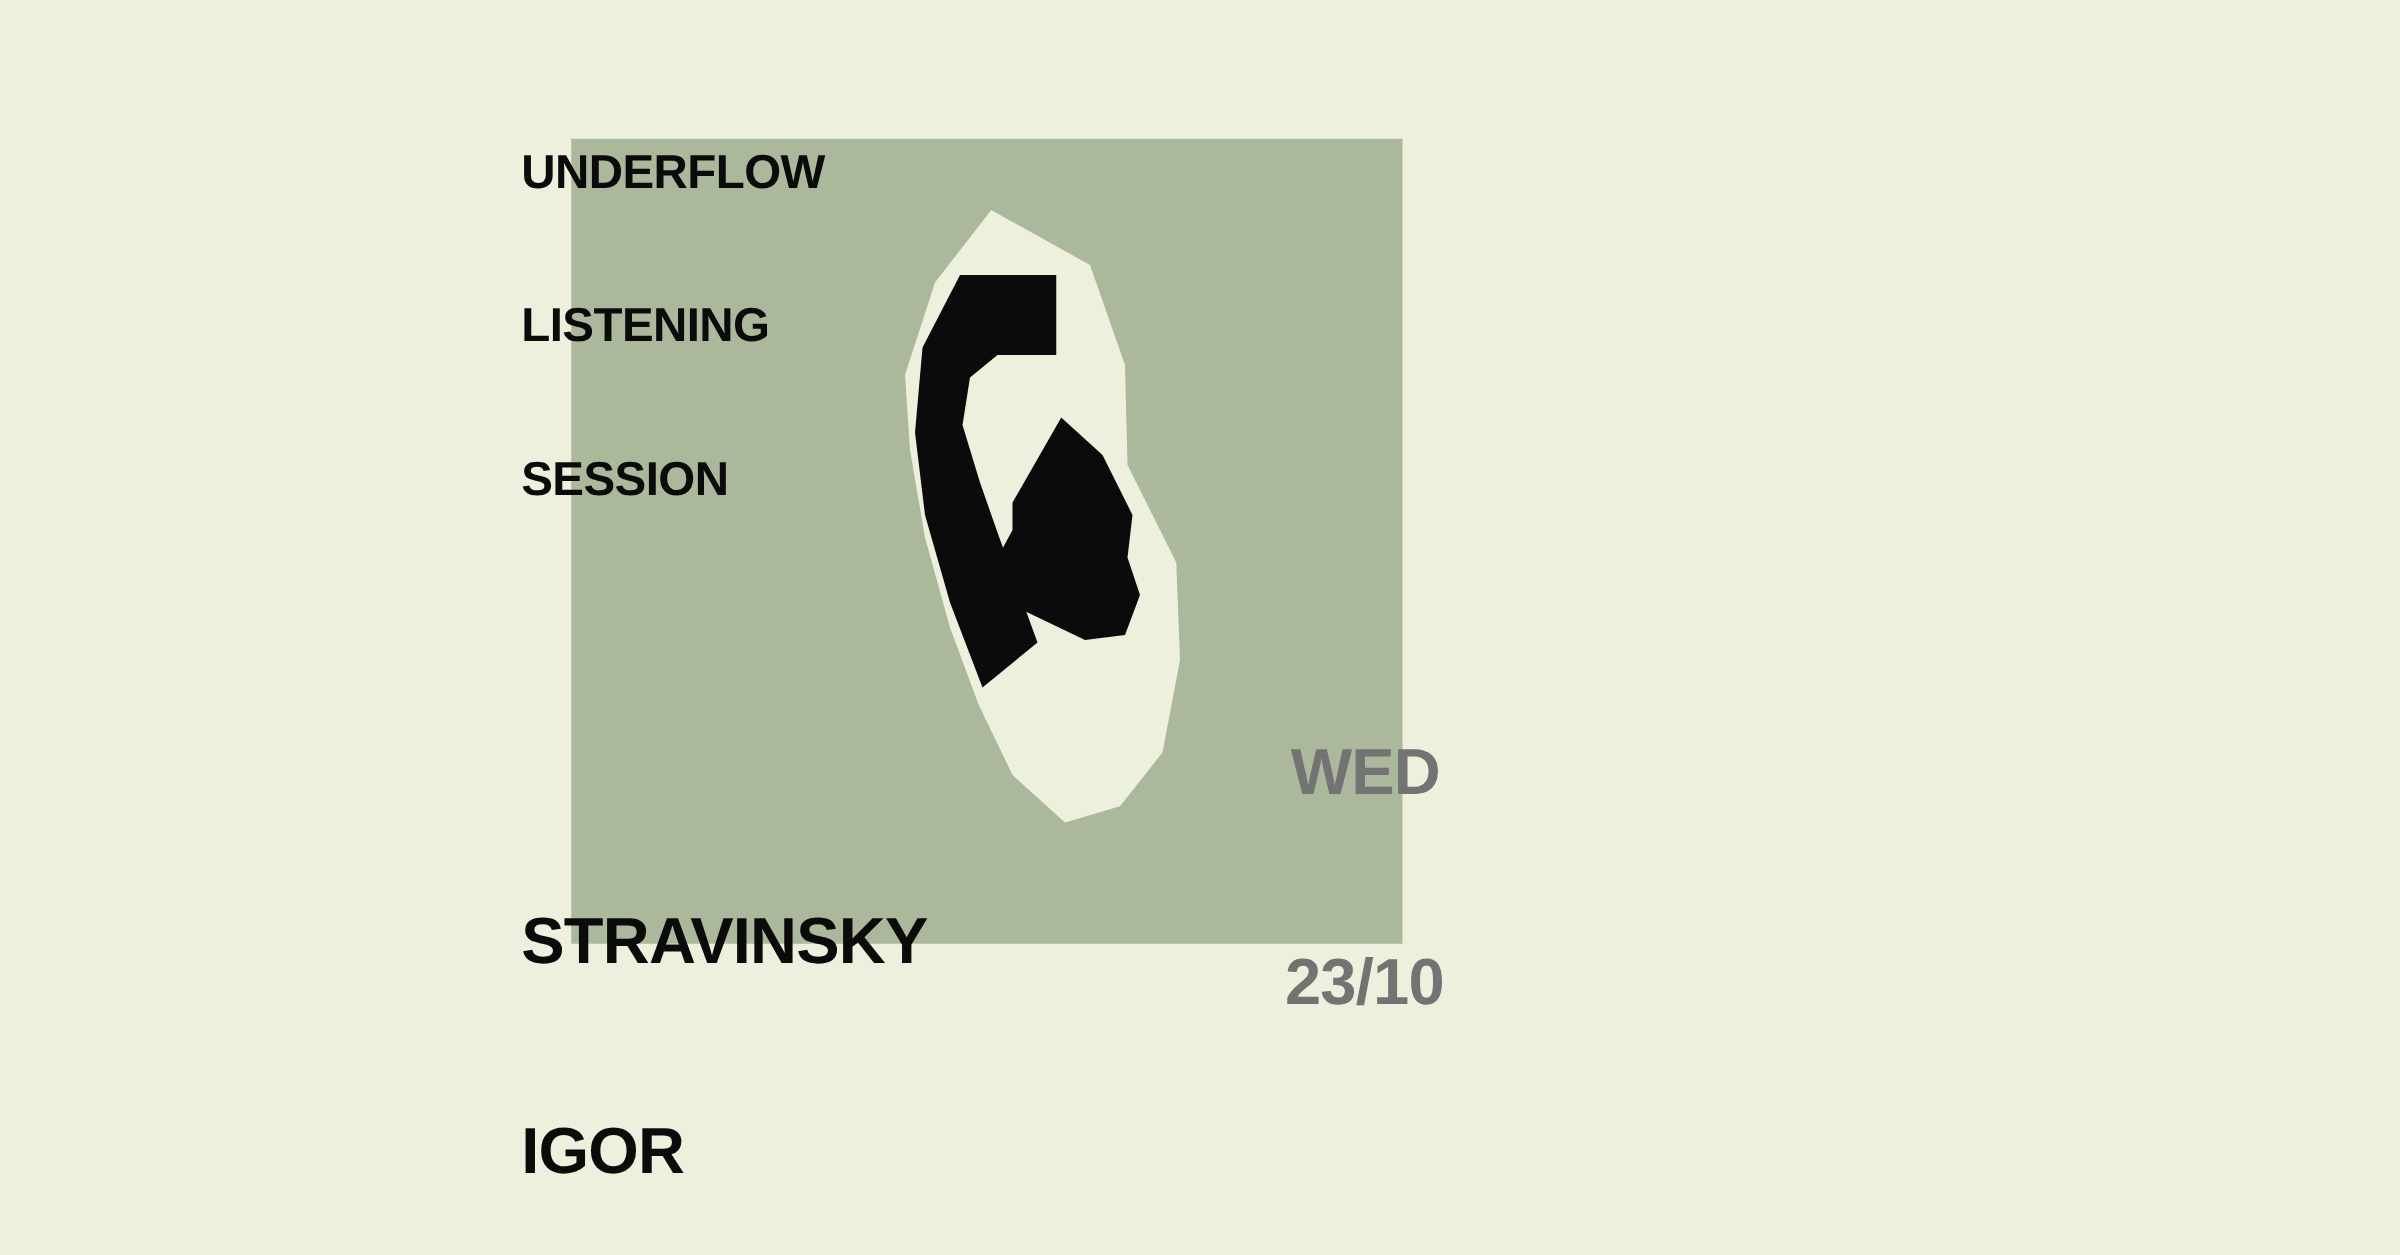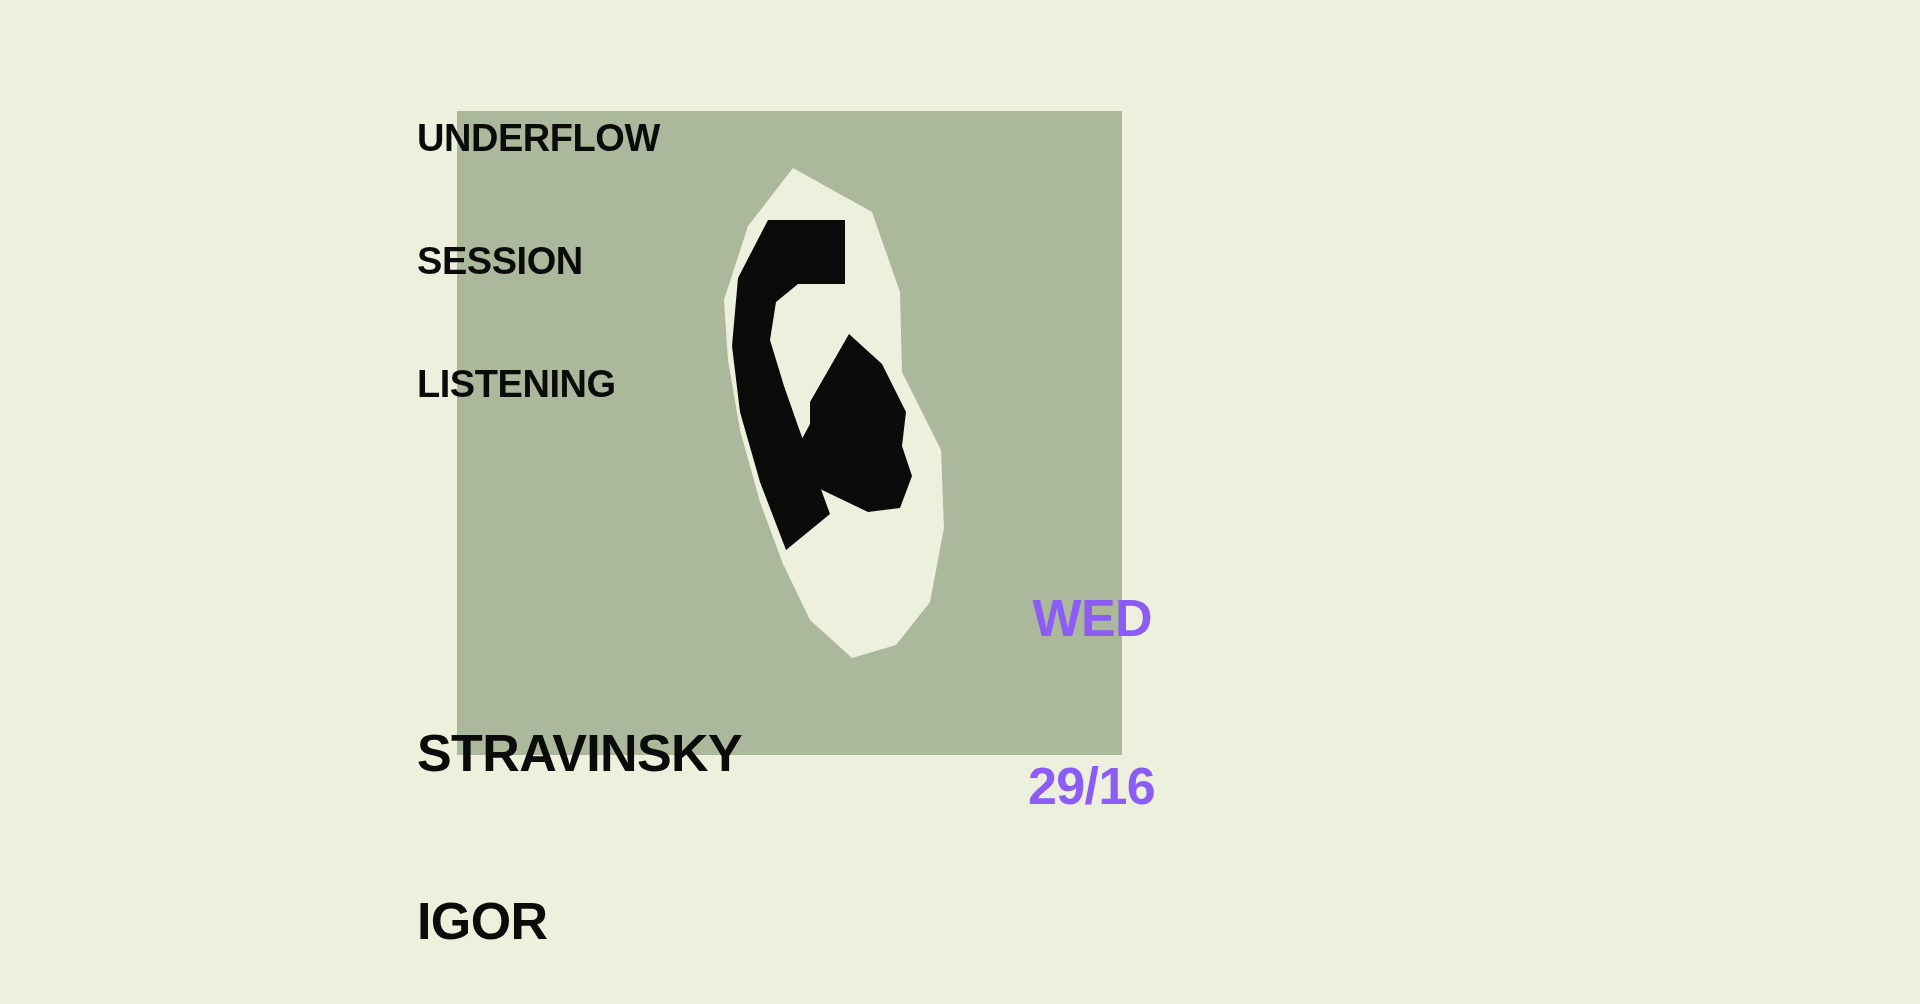--- a/index.html
+++ b/index.html
@@ -87,27 +87,27 @@
 
       <polygon points="193,18 272,62 300,142 302,222 341,300 344,378 330,452 296,495 252,508 210,470 183,414 160,352 140,280 128,210 124,150 148,76" fill="#EDF0DD"></polygon>
 
       <polygon points="168,70 245,70 245,134 198,134 176,152 170,190 184,236 198,276 214,320 230,364 186,400 160,332 140,262 132,196 138,128" fill="#0B0B0B"></polygon>
       <polygon points="249,184 210,252 210,274 196,300 218,338 268,362 300,358 312,326 302,296 306,262 282,214" fill="#0B0B0B"></polygon>
     </svg>
   </div>
 
   <div id="title-block" class="type-block" style="color: rgb(11, 11, 11);">
     <span class="type-line">UNDERFLOW</span>
+    <span class="type-line">LISTENING</span>
     <span class="type-line">SESSION</span>
-    <span class="type-line">LISTENING</span>
   </div>
 
   <div id="artist-block" class="type-block" style="color: rgb(11, 11, 11);">
     <span class="type-line">STRAVINSKY</span>
     <span class="type-line">IGOR</span>
   </div>
 
-  <div id="date-block" class="type-block" style="color: #8b5cf6;">
+  <div id="date-block" class="type-block" style="color: #737373;">
     <span class="type-line">WED</span>
-    <span class="type-line">29/16</span>
+    <span class="type-line">23/10</span>
   </div>
 
 </div>
 
 </body></html>

